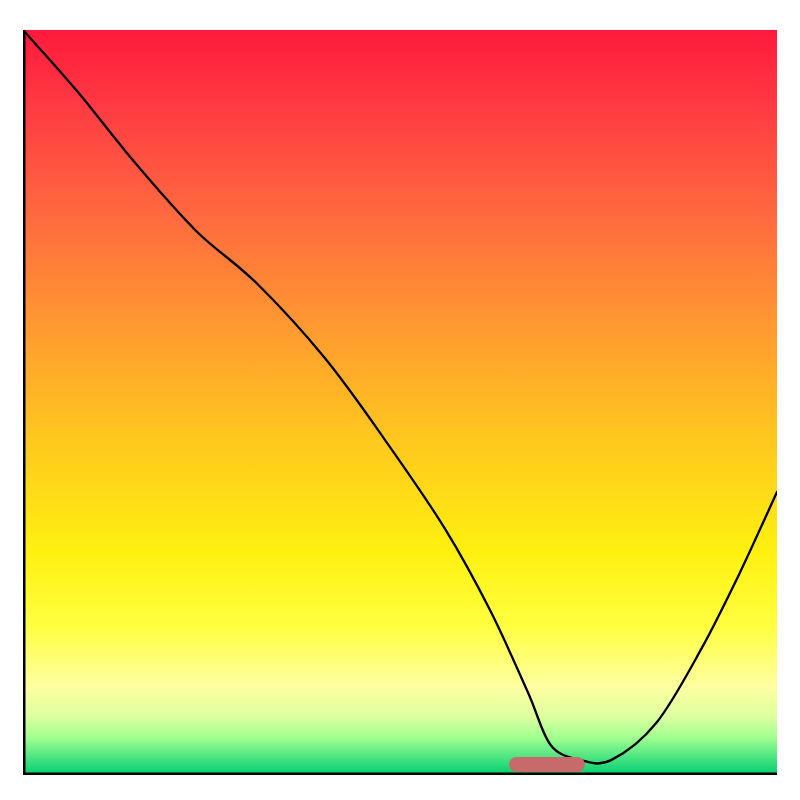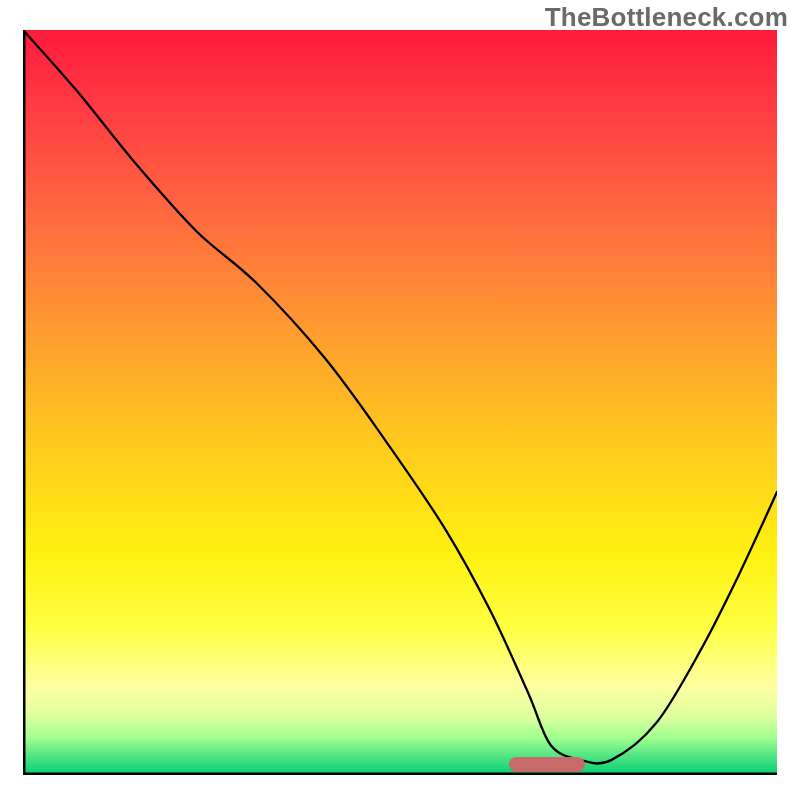--- a/index.html
+++ b/index.html
@@ -65,21 +65,20 @@
     position: absolute;
     height: 15px;
     background: #c96a6a;
     border-radius: 8px;
   }
 </style>
 </head>
 <body>
 
 <div class="frame">
-  <div class="watermark">TheBottleneck.com</div>
 
   <div class="plot">
     <div class="gradient-fill"></div>
 
     <svg class="curve" viewBox="0 0 754 745" preserveAspectRatio="none">
       <path id="curve-path" d="M 0.0 0.0 C 8.8 9.9, 33.9 37.2, 52.8 59.6 C 71.6 81.9, 93.0 110.5, 113.1 134.1 C 133.2 157.7, 153.3 181.3, 173.4 201.2 C 193.5 221.0, 212.4 232.2, 233.7 253.3 C 255.1 274.4, 280.2 301.7, 301.6 327.8 C 323.0 353.9, 341.8 381.2, 361.9 409.8 C 382.0 438.3, 404.6 470.6, 422.2 499.1 C 439.8 527.7, 453.7 553.8, 467.5 581.1 C 481.3 608.4, 495.1 640.7, 505.2 663.0 C 515.2 685.4, 519.0 704.0, 527.8 715.2 C 536.6 726.4, 547.9 727.6, 558.0 730.1 C 568.0 732.6, 575.6 736.3, 588.1 730.1 C 600.7 723.9, 618.3 711.5, 633.4 692.8 C 648.4 674.2, 664.8 643.2, 678.6 618.4 C 692.4 593.5, 703.7 569.9, 716.3 543.9 C 728.9 517.8, 747.7 475.6, 754.0 461.9" stroke="#000000"></path>
     </svg>
 
     <svg class="axes" viewBox="0 0 754 745" preserveAspectRatio="none">
 

